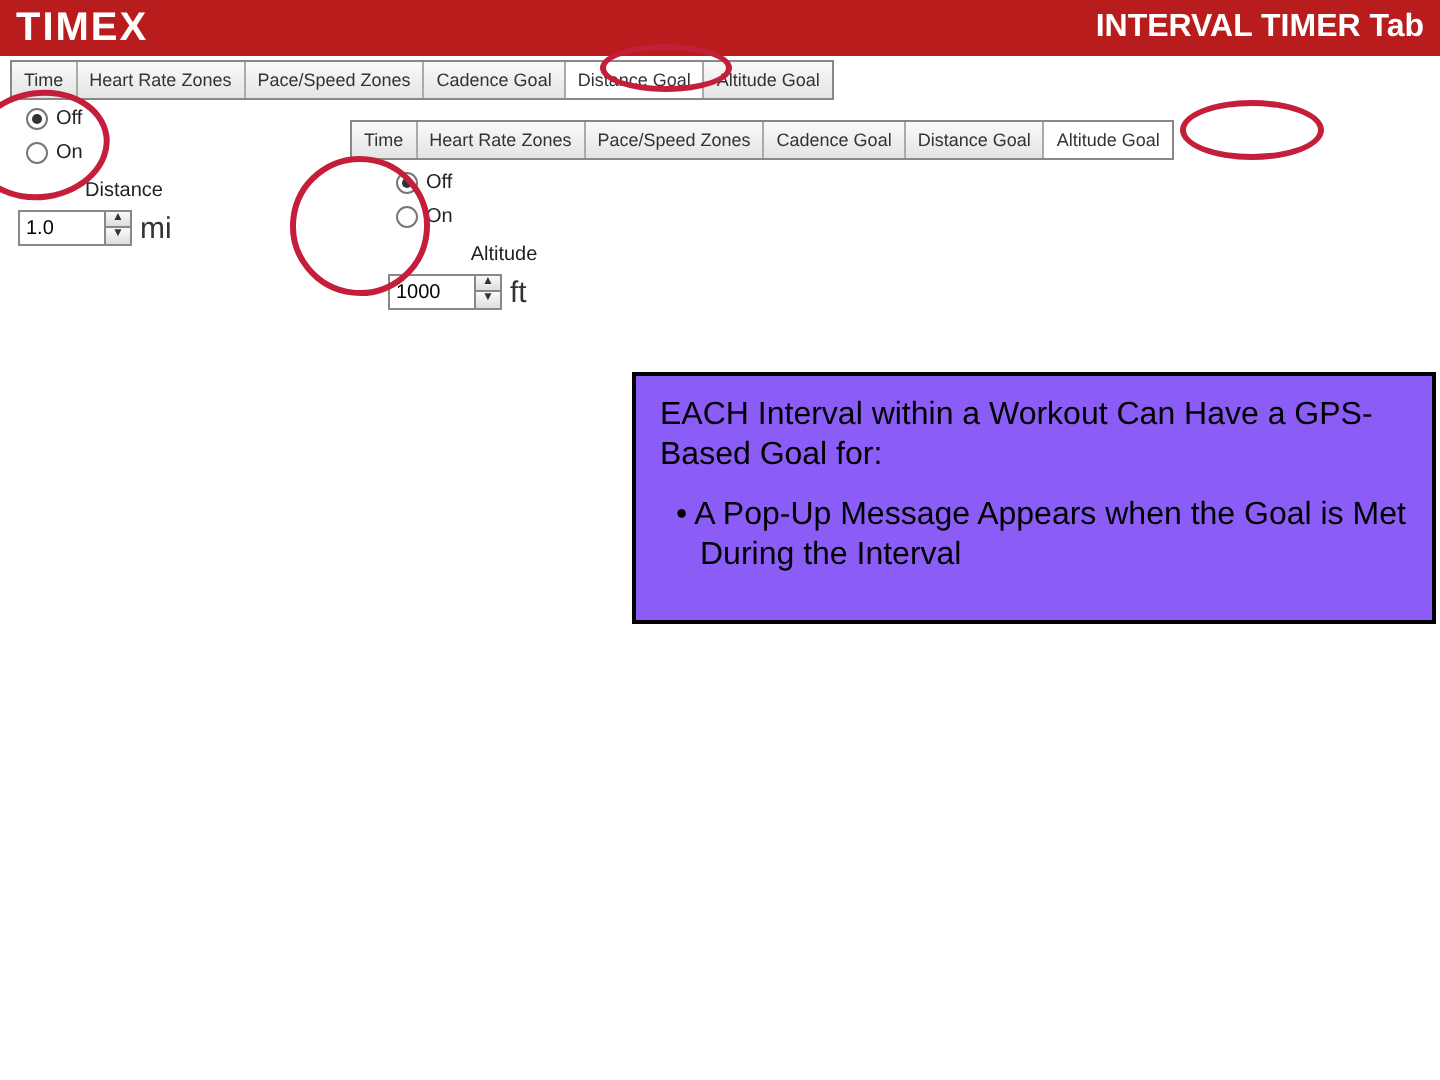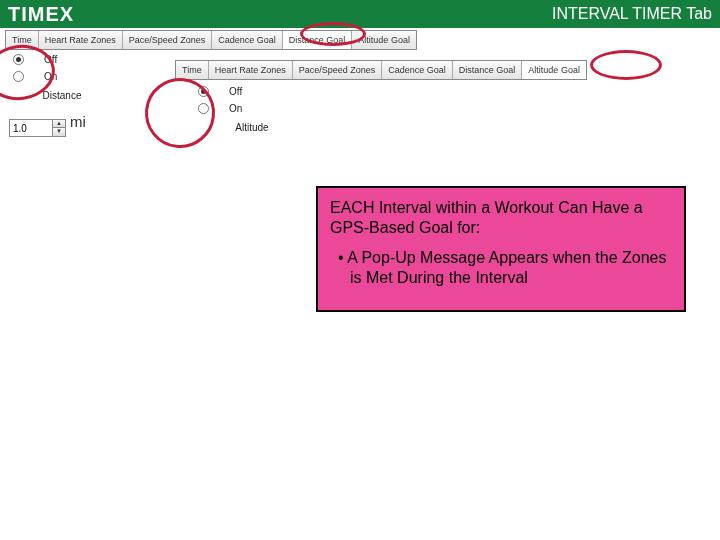--- a/index.html
+++ b/index.html
@@ -1,53 +1,53 @@
 <!DOCTYPE html>
 <html><head>
 <meta charset="utf-8">
 <style>
   * { box-sizing: border-box; margin: 0; padding: 0; }
   body { width: 720px; height: 540px; font-family: Arial, sans-serif; background: #fff; position: relative; overflow: hidden; }
   
-  .header { width: 720px; height: 28px; background: #15803d; display: flex; align-items: center; justify-content: space-between; padding: 0 8px; gap: 29px; }
+  .header { width: 720px; height: 28px; background: #b91c1c; display: flex; align-items: center; justify-content: space-between; padding: 0 8px; gap: 29px; }
   .logo { color: #fff; font-weight: bold; font-size: 20px; letter-spacing: 1px; font-family: Arial, sans-serif; }
-  .header-title { color: #fff; font-weight: normal; font-size: 16px; }
+  .header-title { color: #fff; font-weight: bold; font-size: 16px; }
   
   .tabbar { position: absolute; display: flex; background: #a16207; border: 1px solid #888; }
   .tabbar.tb1 { left: 5px; top: 30px; }
   .tabbar.tb2 { left: 175px; top: 60px; }
   .tab { font-size: 9px; color: #333; padding: 4px 6px; border-right: 1px solid #aaa; background: linear-gradient(#fafafa,#e4e4e4); white-space: nowrap; }
   .tab:last-child { border-right: none; }
   .tab.active { background: #fff; }
   
   .panel { position: absolute; font-size: 10px; color: #222; }
   .panel.p1 { left: 5px; top: 50px; width: 110px; }
   .panel.p2 { left: 190px; top: 82px; width: 120px; }
   
-  .radio-row { display: flex; align-items: flex-end; gap: 20px; margin: 4px 0 6px 8px; }
+  .radio-row { display: flex; align-items: flex-end; gap: 4px; margin: 4px 0 6px 8px; }
   .radio { width: 11px; height: 11px; border: 1px solid #777; border-radius: 50%; background: #fff; display: inline-flex; align-items: center; justify-content: center; }
   .radio.checked::after { content: ""; width: 5px; height: 5px; border-radius: 50%; background: #333; }
   
   .group-label { font-size: 10px; color: #222; margin: 8px 0 4px 4px; text-align: center; }
   
   .spinner-row { display: flex; align-items: center; gap: 4px; margin-left: 4px; }
-  .spinner { display: flex; border: 1px solid #888; background: #5eead4; margin-top: 14px; }
+  .spinner { display: flex; border: 1px solid #888; background: #5eead4; }
   .spinner input { width: 42px; height: 16px; border: none; font-size: 10px; padding: 0 3px; outline: none; }
   .spinner-btns { display: flex; flex-direction: column; border-left: 1px solid #888; }
   .spinner-btns div { width: 12px; height: 8px; font-size: 6px; line-height: 6px; text-align: center; background: linear-gradient(#fafafa,#ddd); color:#333; cursor: pointer; }
   .spinner-btns div:first-child { border-bottom: 1px solid #888; }
   .unit { font-size: 15px; color: #333; }
   
   .circle { position: absolute; border: 3px solid #c41e3a; border-radius: 50%; pointer-events: none; }
   .circle.c1 { left: -15px; top: 45px; width: 70px; height: 55px; transform: rotate(-8deg); }
   .circle.c2 { left: 300px; top: 22px; width: 66px; height: 24px; }
   .circle.c3 { left: 145px; top: 78px; width: 70px; height: 70px; transform: rotate(6deg); }
   .circle.c4 { left: 590px; top: 50px; width: 72px; height: 30px; }
   
-  .infobox { position: absolute; left: 316px; top: 186px; width: 370px; border: 2px solid #000; background: #ec4899; padding: 10px 12px; font-size: 16px; line-height: 1.25; }
+  .infobox { position: absolute; left: 316px; top: 186px; width: 402px; border: 2px solid #000; background: #8b5cf6; padding: 10px 12px; font-size: 16px; line-height: 1.25; }
   .infobox p { margin-bottom: 10px; }
   .infobox ul { list-style: none; padding-left: 8px; }
   .infobox li { margin-bottom: 12px; text-indent: -12px; padding-left: 12px; }
   .infobox li::before { content: "• "; }
 </style>
 </head>
 <body>
 
 <div class="header">
   <span class="logo">TIMEX</span>
@@ -97,25 +97,35 @@
 <div class="panel p2">
   <div class="radio-row">
     <span class="radio checked"></span>
     <span>Off</span>
   </div>
   <div class="radio-row">
     <span class="radio"></span>
     <span>On</span>
   </div>
   <div class="group-label">Altitude</div>
+  <div class="spinner-row">
+    <div class="spinner">
+      <input value="1000" style="">
+      <div class="spinner-btns">
+        <div>▲</div>
+        <div>▼</div>
+      </div>
+    </div>
+    <span class="unit">ft</span>
+  </div>
 </div>
 
 <div class="circle c1"></div>
 <div class="circle c2"></div>
 <div class="circle c3"></div>
 <div class="circle c4"></div>
 
 <div class="infobox">
   <p>EACH Interval within a Workout Can Have a GPS-Based Goal for:</p>
   <ul>
-    <li>A Pop-Up Message Appears when the Zones is Met During the Interval</li>
+    <li>A Pop-Up Message Appears when the Goal is Met During the Interval</li>
   </ul>
 </div>
 
 </body></html>

